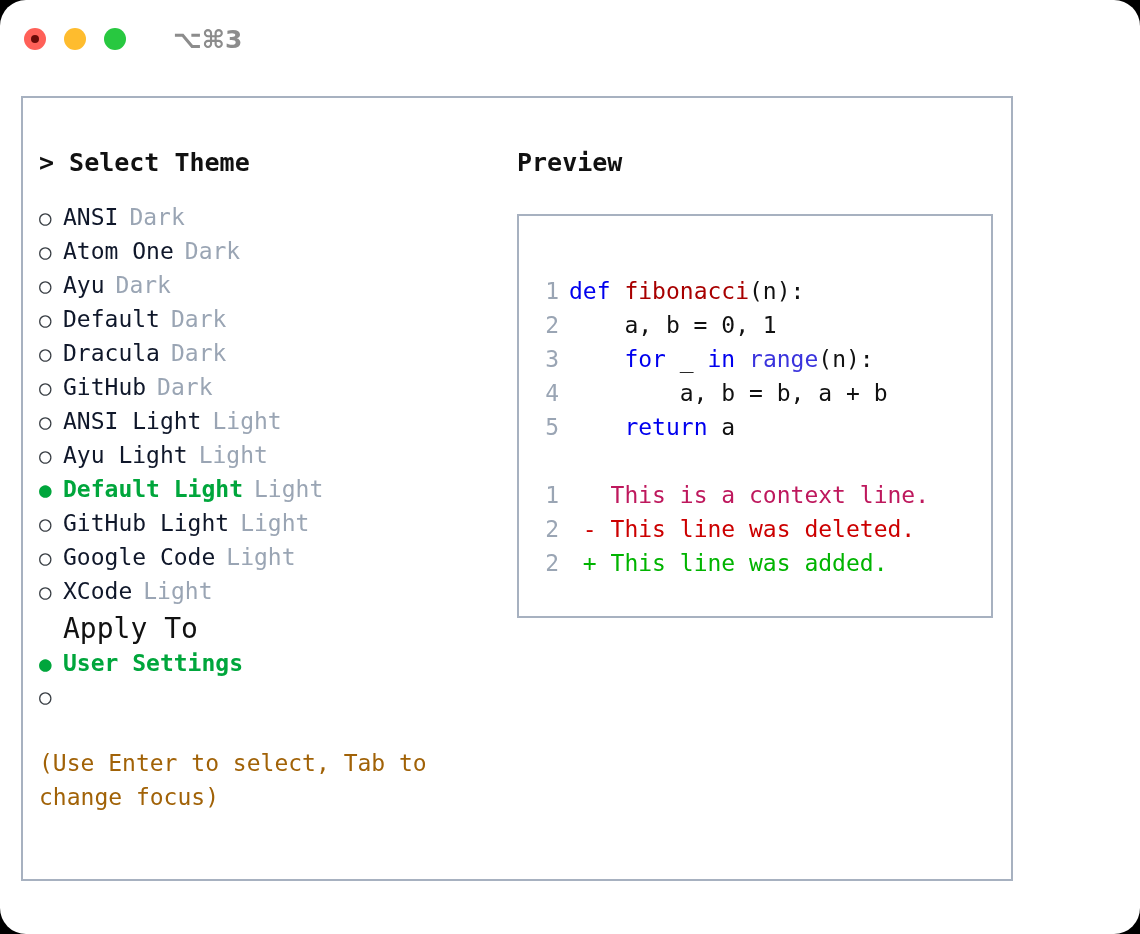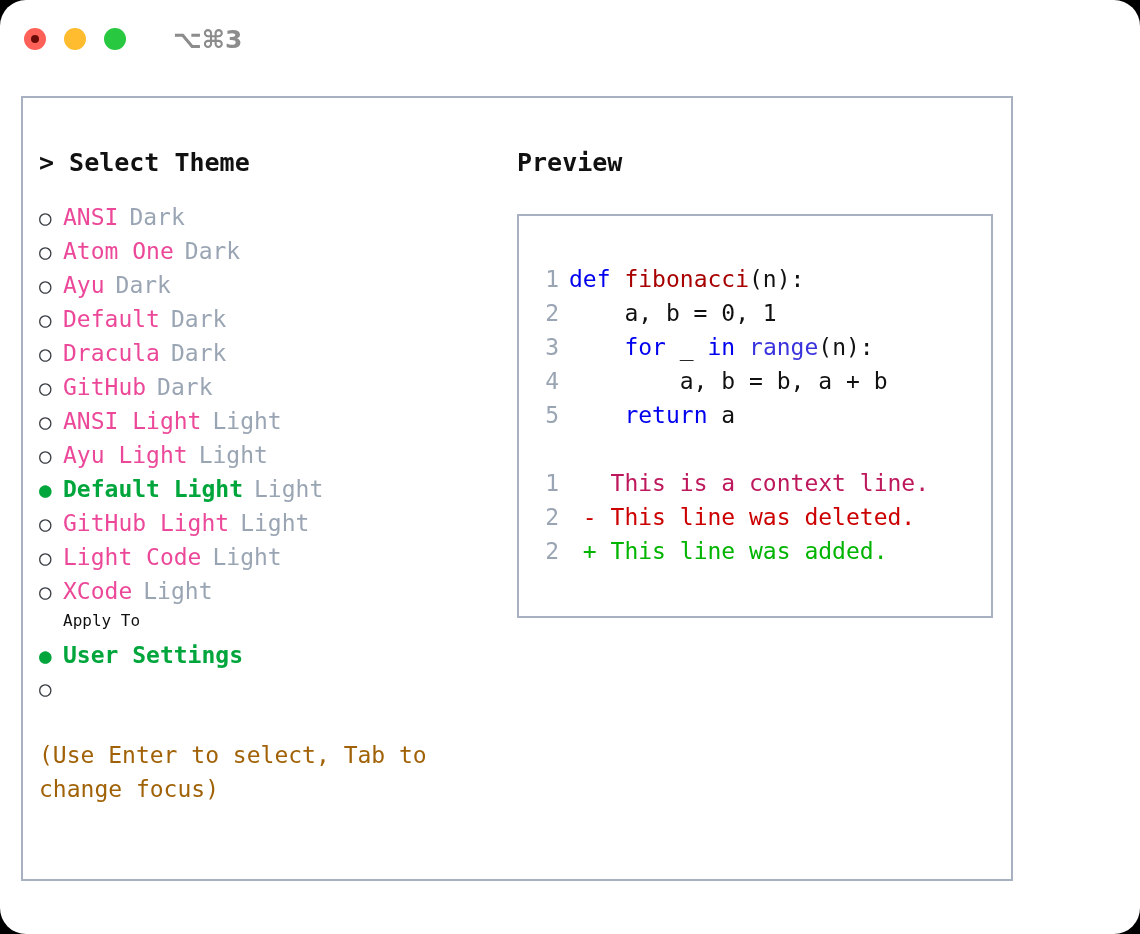--- a/index.html
+++ b/index.html
@@ -111,36 +111,36 @@
     white-space: pre;
   }
   .marker {
     width: 24px;
     flex: 0 0 24px;
     color: #3a3f45;
     font-size: 21px;
     line-height: 34px;
   }
   .marker.sel { color: #00a63c; }
-  .theme-name { color: #ec4899; }
+  .theme-name { color: #0f172a; }
   .theme-row.selected .theme-name { color: #00a63c; font-weight: bold; }
   .theme-kind {
     color: #9aa5b4;
     margin-left: 11px;
     margin-top: 20px;
   }
 
   .apply-header {
-    font-size: 16px;
+    font-size: 28px;
     color: #111111;
     line-height: 34px;
     height: 34px;
     padding-left: 24px;
     white-space: pre;
-    margin-top: 16px;
+    margin-top: 24px;
   }
 
   .hint {
     margin-top: 32px;
     font-size: 23px;
     color: #a16207;
     line-height: 34px;
     width: 400px;
     white-space: pre-wrap;
   }
@@ -165,21 +165,21 @@
     width: 476px;
     height: 404px;
     border: 2px solid #a7b1c0;
     box-sizing: border-box;
     background: #ffffff;
     position: relative;
   }
   .code {
     position: absolute;
     left: 18px;
-    top: 46px;
+    top: 58px;
     font-size: 23px;
     line-height: 34px;
     white-space: pre;
   }
   .code-line { height: 34px; white-space: pre; }
   .ln {
     display: inline-block;
     width: 22px;
     text-align: right;
     color: #9aa5b4;
@@ -219,21 +219,21 @@
             <div class="theme-row"><span class="marker">○</span><span class="theme-name">ANSI</span><span class="theme-kind">Dark</span></div>
             <div class="theme-row"><span class="marker">○</span><span class="theme-name">Atom One</span><span class="theme-kind">Dark</span></div>
             <div class="theme-row"><span class="marker">○</span><span class="theme-name">Ayu</span><span class="theme-kind">Dark</span></div>
             <div class="theme-row"><span class="marker">○</span><span class="theme-name">Default</span><span class="theme-kind">Dark</span></div>
             <div class="theme-row"><span class="marker">○</span><span class="theme-name">Dracula</span><span class="theme-kind">Dark</span></div>
             <div class="theme-row"><span class="marker">○</span><span class="theme-name">GitHub</span><span class="theme-kind">Dark</span></div>
             <div class="theme-row"><span class="marker">○</span><span class="theme-name">ANSI Light</span><span class="theme-kind">Light</span></div>
             <div class="theme-row"><span class="marker">○</span><span class="theme-name">Ayu Light</span><span class="theme-kind">Light</span></div>
             <div class="theme-row selected"><span class="marker sel">●</span><span class="theme-name">Default Light</span><span class="theme-kind">Light</span></div>
             <div class="theme-row"><span class="marker">○</span><span class="theme-name">GitHub Light</span><span class="theme-kind">Light</span></div>
-            <div class="theme-row"><span class="marker">○</span><span class="theme-name">Light Code</span><span class="theme-kind">Light</span></div>
+            <div class="theme-row"><span class="marker">○</span><span class="theme-name">Google Code</span><span class="theme-kind">Light</span></div>
             <div class="theme-row"><span class="marker">○</span><span class="theme-name">XCode</span><span class="theme-kind">Light</span></div>
           </div>
 
         <div class="apply-header">Apply To</div>
 
         <div id="apply-list">
             <div class="theme-row selected"><span class="marker sel">●</span><span class="theme-name">User Settings</span></div>
             <div class="theme-row"><span class="marker">○</span></div>
           </div>
 

